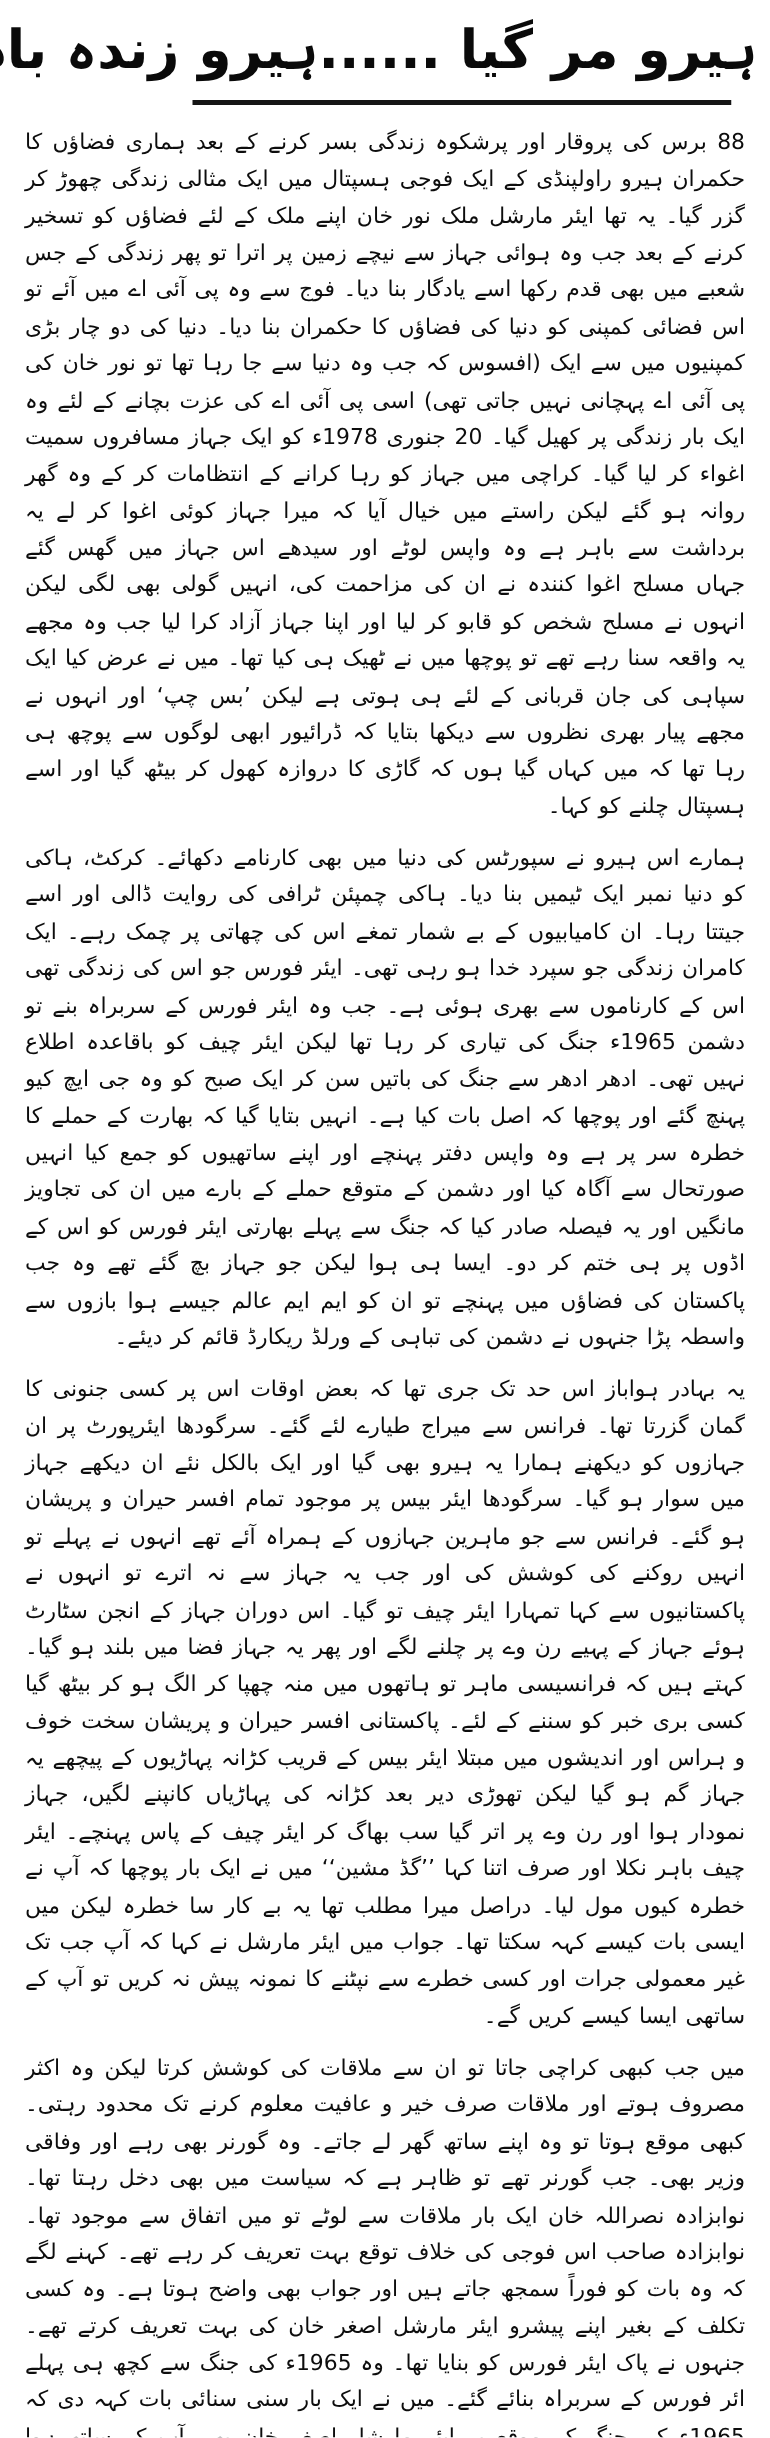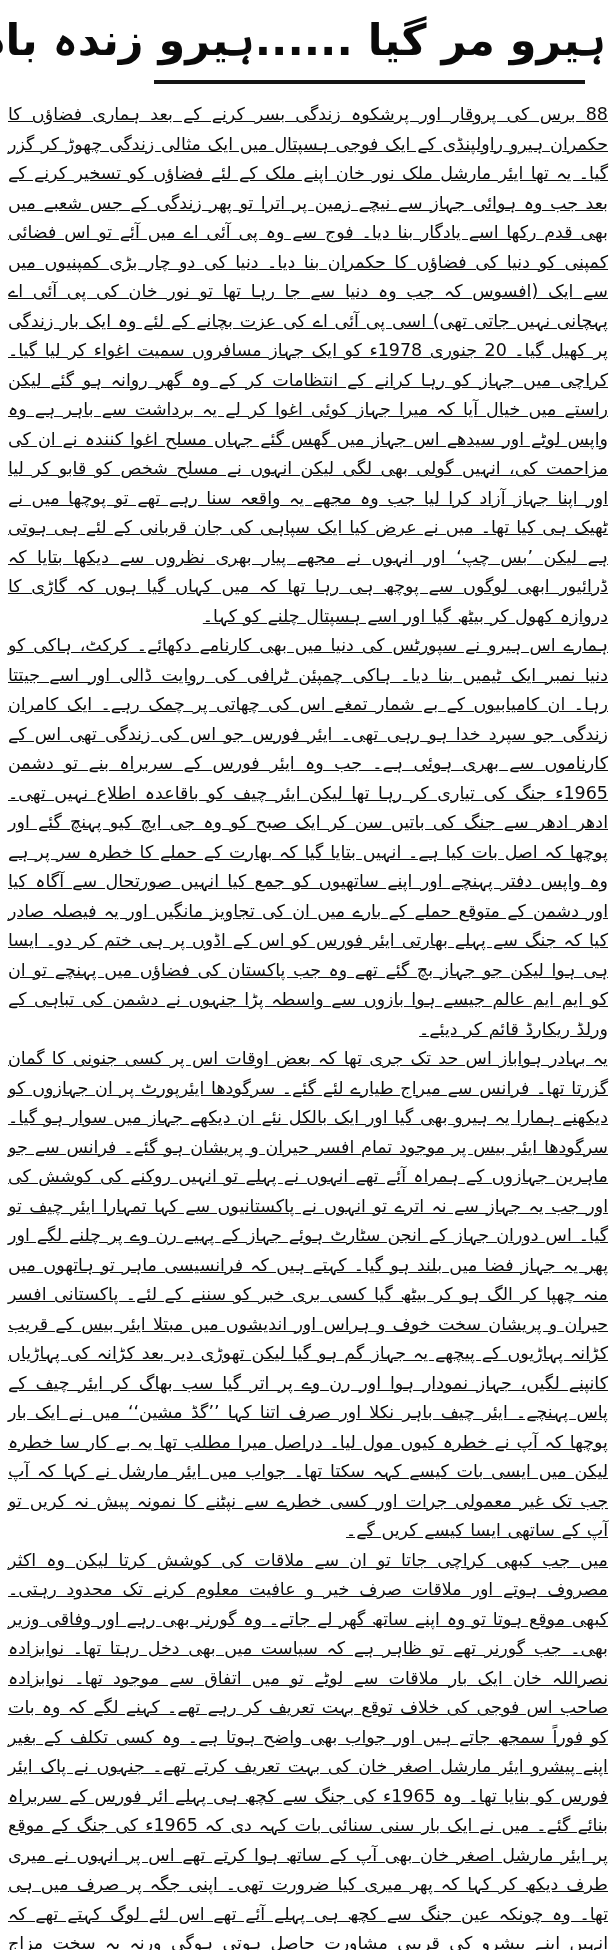--- a/index.html
+++ b/index.html
@@ -38,23 +38,22 @@
   }
   .article-body {
     padding: 0 8px 0 8px;
     font-size: 17.5px;
     line-height: 29.5px;
     text-align: justify;
     text-justify: inter-word;
     word-spacing: 1px;
   }
   .article-body p {
-    margin: 0;
+    margin: 12px;
     padding: 0;
-    text-decoration: underline;
   }
 </style>
 </head>
 <body>
 
 <div class="page">
 
   <h1 class="headline">ہیرو مر گیا ......ہیرو زندہ باد</h1>
 
   <div class="headline-rule"></div>

